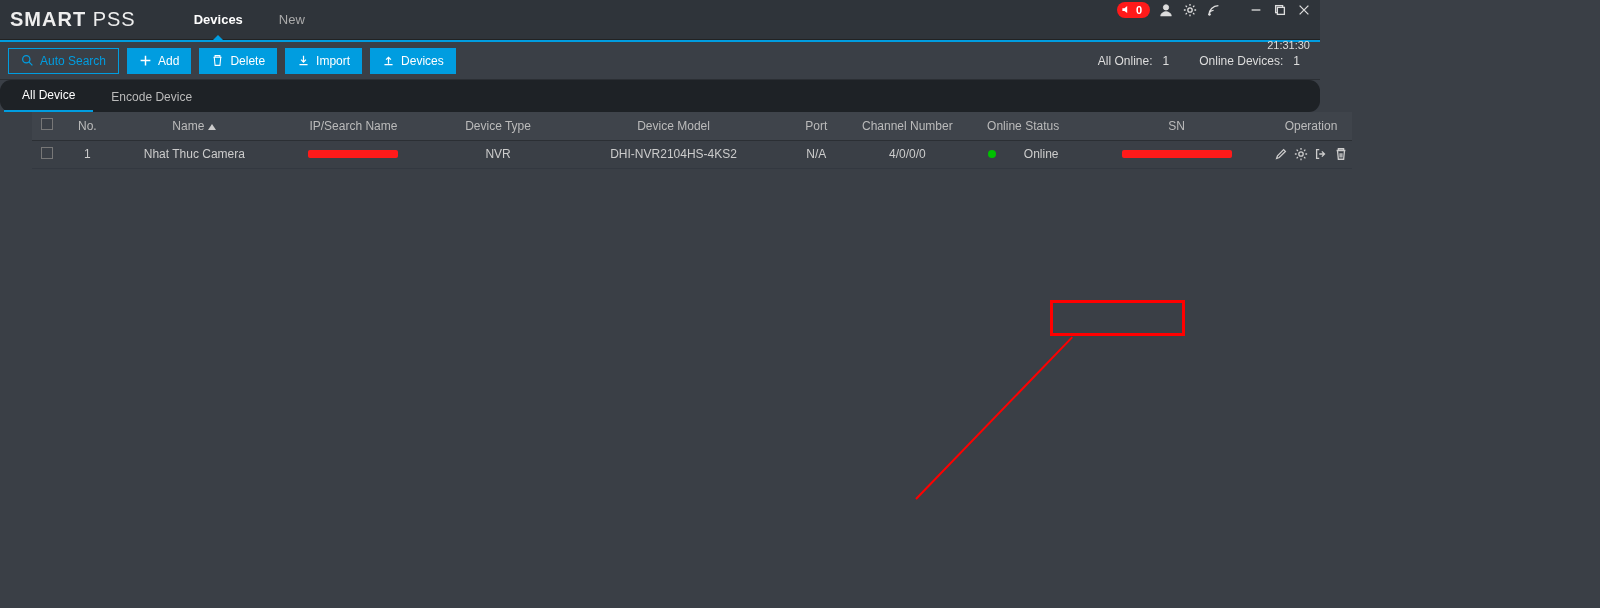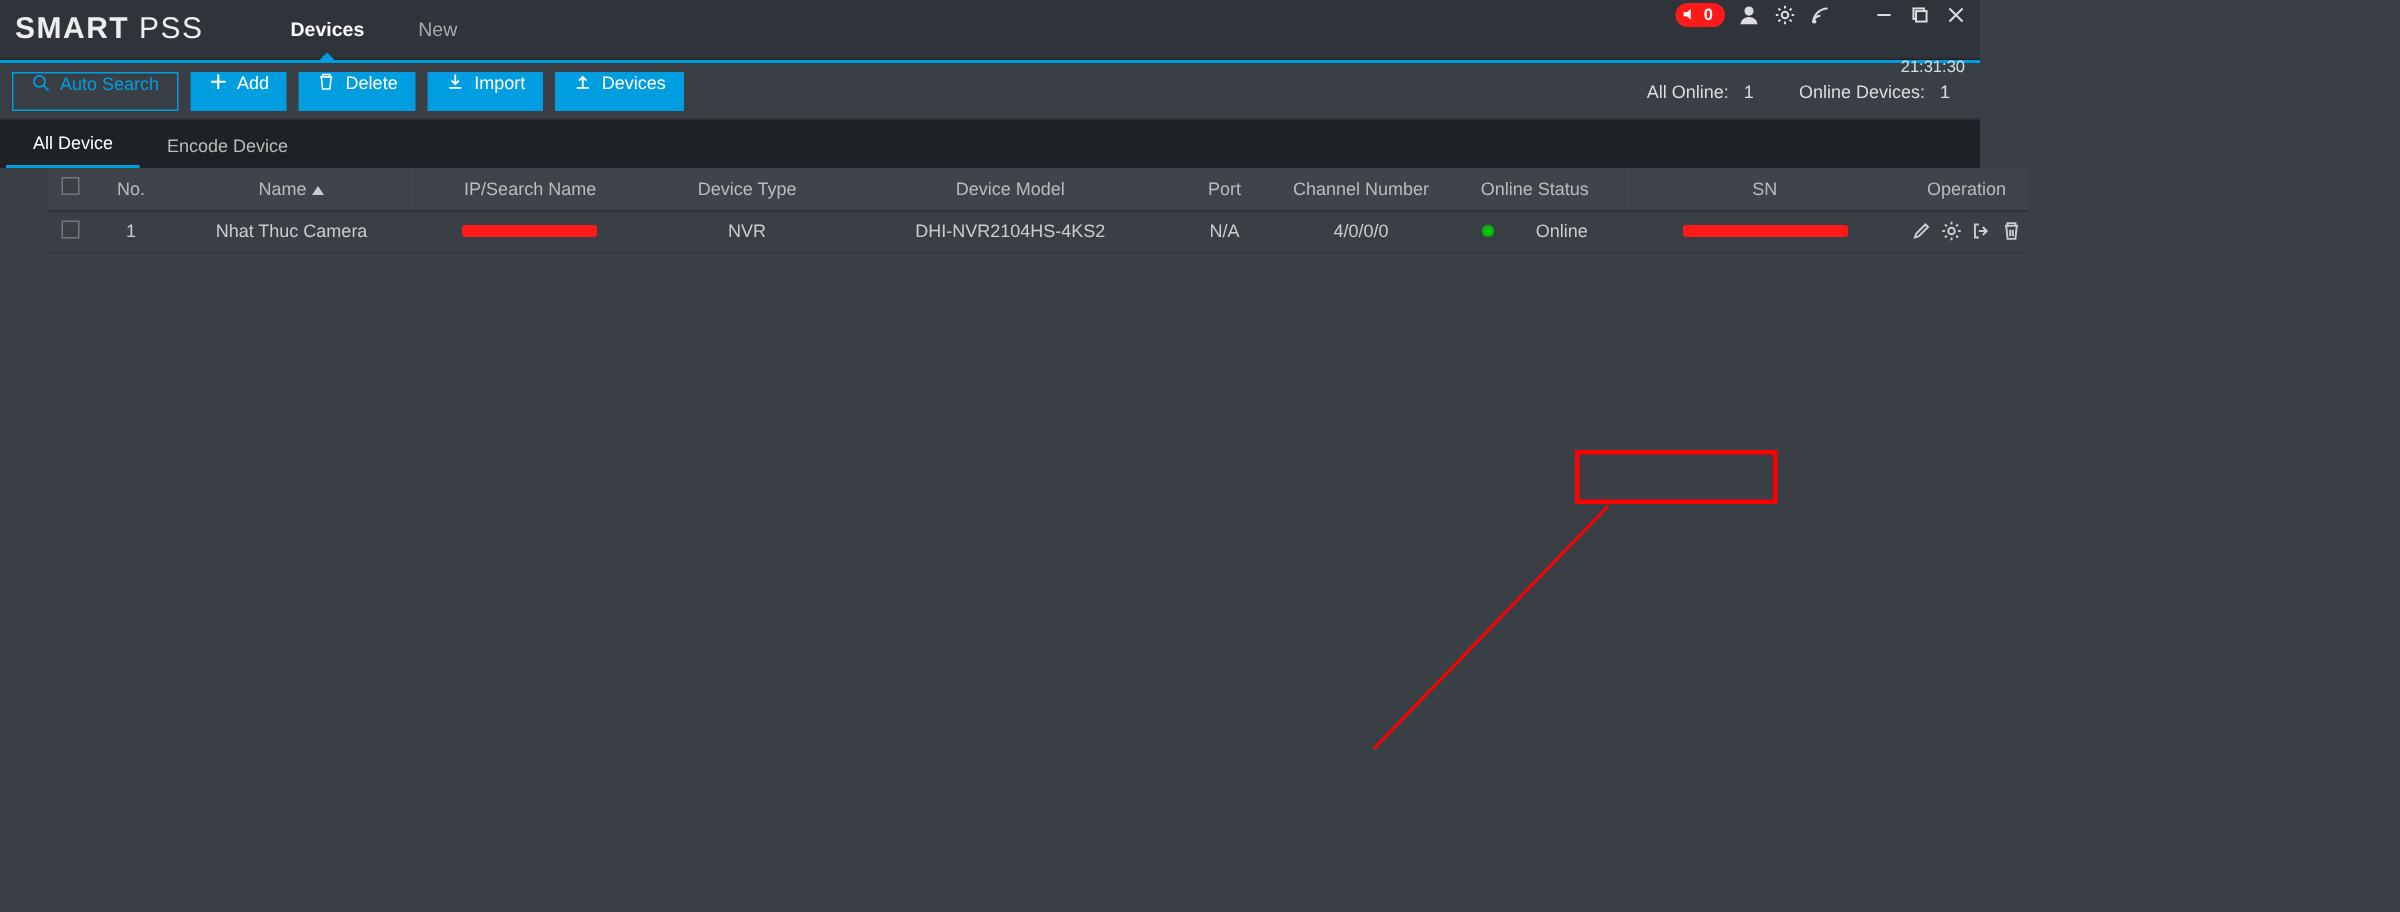--- a/index.html
+++ b/index.html
@@ -17,26 +17,26 @@
   .top-right { position:absolute; right:8px; top:0; height:100%; display:flex; flex-direction:column; align-items:flex-end; justify-content:center; gap:2px; }
   .top-right-row { display:flex; align-items:center; gap:8px; height:18px; }
   .alarm-badge { background:#ff1a1a; border-radius:9px; height:16px; padding:0 8px 0 4px; display:flex; align-items:center; gap:4px; color:#fff; font-size:11px; font-weight:600; }
   .alarm-badge svg { width:11px; height:11px; fill:#fff; }
   .icon-btn { width:16px; height:16px; display:flex; align-items:center; justify-content:center; cursor:pointer; color:#ddd; }
   .icon-btn svg { width:14px; height:14px; fill:#ddd; stroke:#ddd; }
   .clock { font-size:11px; color:#ddd; padding-right:2px;margin-top:30px; }
   
   .ribbon-border { height:2px; background:#009de0; }
   .toolbar { height:38px; background:#3a3f46; display:flex; align-items:center; padding:4px 8px; gap:8px; border-bottom:1px solid #2b2f34; }
-  .btn { height:26px; padding:0 12px; background:#009de0; color:#fff; border:none; display:flex; gap:6px; font-size:12px; cursor:pointer; }
+  .btn { height:26px; padding:0 12px; background:#009de0; color:#fff; border:none; display:flex; align-items:center; gap:6px; font-size:12px; cursor:pointer; }
   .btn.outline { background:#3a3f46; border:1px solid #009de0; color:#009de0; }
   .btn svg { width:13px; height:13px; fill:currentColor; stroke:currentColor; }
   .toolbar-right { margin-left:auto; display:flex; align-items:center; gap:30px; font-size:12px; color:#ddd; padding-right:12px;}
   
-  .subtabs-wrap { background:#1e2226; height:32px; display:flex; align-items:flex-end; padding:0 4px; }
+  .subtabs-wrap { background:#1e2226; height:32px; display:flex; align-items:flex-end; padding:0 4px;border-radius:11px; }
   .subtab { padding:8px 18px; color:#bbb; font-size:12px; cursor:pointer; }
   .subtab.active { color:#fff; border-bottom:2px solid #009de0; }
   
   .table { width:100%; border-collapse:collapse; background:#3a3f46;margin-left:32px; }
   .table thead th { background:#3f444b; color:#bbb; font-weight:400; font-size:12px; height:28px; border-bottom:1px solid #2b2f34; text-align:center; padding:0 4px; }
   .table tbody td { color:#ccc; font-size:12px; height:28px; text-align:center; border-bottom:1px solid #333840; padding:0 4px; }
   .chkcell { width:36px; }
   .chk { width:12px; height:12px; border:1px solid #777; display:inline-block; background:#3a3f46; }
   .sort-asc { display:inline-block; margin-left:4px; width:0; height:0; border-left:4px solid transparent; border-right:4px solid transparent; border-bottom:6px solid #ccc; vertical-align:middle; }
   .status-cell { display:flex; align-items:center; justify-content:center; gap:28px; }

